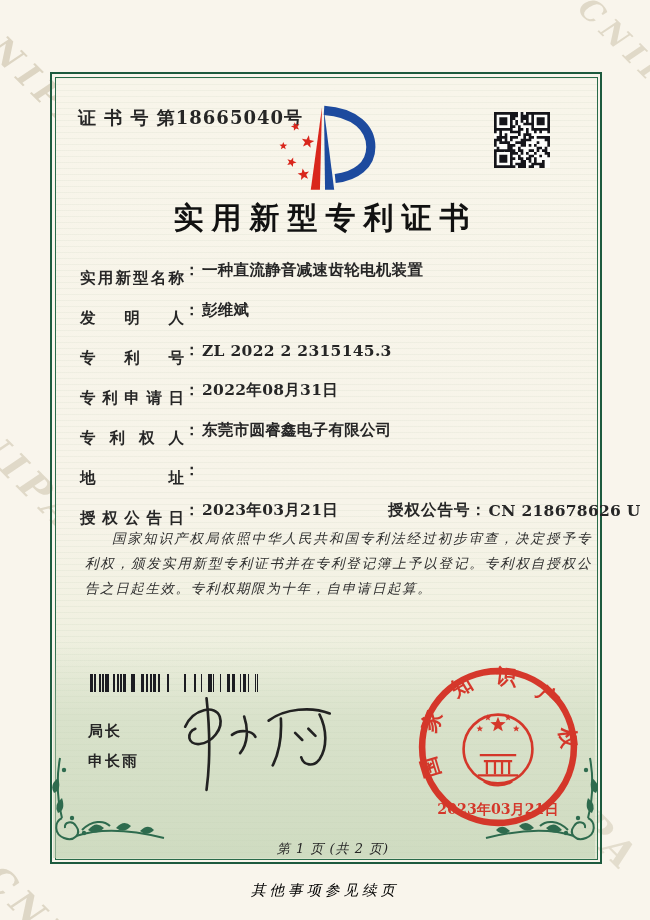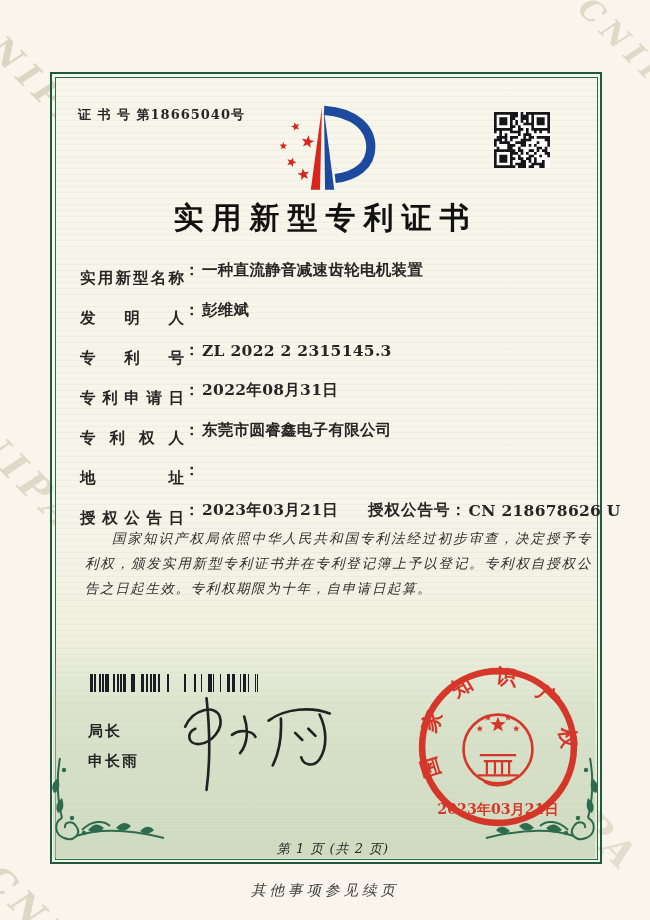--- a/index.html
+++ b/index.html
@@ -28,48 +28,48 @@
       repeating-linear-gradient(180deg, rgba(150,175,145,0.09) 0 1px, rgba(0,0,0,0) 1px 6px),
       linear-gradient(180deg,#f8f5ea 0%,#f7f4e9 55%,#f2f1e2 68%,#e7ecd9 82%,#e0e8d3 100%);
   }
   .band{
     position:absolute;left:53px;top:640px;width:542px;height:218px;z-index:2;
     background:linear-gradient(180deg, rgba(205,218,190,0) 0%, rgba(201,214,186,0.45) 35%, rgba(196,211,181,0.6) 100%);
     pointer-events:none;
   }
   
   .content{position:absolute;inset:0;z-index:3;}
-  .cert-no{position:absolute;left:78px;top:106px;font-size:13px;font-weight:600;letter-spacing:1px;}
+  .cert-no{position:absolute;left:78px;top:106px;font-size:18px;font-weight:600;letter-spacing:1px;}
   .logo{position:absolute;left:266px;top:104px;width:114px;height:90px;}
   .qr{position:absolute;left:494px;top:112px;width:56px;height:56px;background:#fdfdfb;}
   .title{
     position:absolute;left:0;right:7px;top:198px;text-align:center;
     font-size:30px;font-weight:bold;letter-spacing:8px;text-indent:8px;color:#111;
   }
   .fields{position:absolute;left:80px;top:250px;width:510px;}
   .frow{height:40px;display:flex;align-items:center;font-size:15.5px;font-weight:600;white-space:nowrap;}
   .flabel{display:inline-block;width:104px;text-align:justify;text-align-last:justify;flex:0 0 104px;margin-top:16px;}
   .fcolon{flex:0 0 18px;}
   .fvalue{letter-spacing:0.3px;}
-  .gz-label{margin-left:30px;letter-spacing:1px;}
+  .gz-label{margin-left:50px;letter-spacing:1px;}
   .paras{
     position:absolute;left:80px;top:526px;width:512px;
     font-size:13.5px;font-style:italic;line-height:1.85;letter-spacing:1.6px;
     color:#2e2e2e;text-align:justify;
   }
   .paras p{margin:0 0 6px 5px;text-indent:2em;}
   .barcode{position:absolute;left:90px;top:674px;width:172px;height:18px;}
   .signer{position:absolute;left:88px;top:724px;font-size:15px;font-weight:700;letter-spacing:2px;line-height:1;}
   .signer div{margin-bottom:15px;}
   .signature{position:absolute;left:158px;top:686px;width:205px;height:112px;}
   .seal{position:absolute;left:413px;top:662px;width:170px;height:170px;opacity:0.93;mix-blend-mode:multiply;}
   .page-no{position:absolute;left:16px;right:0;top:840px;text-align:center;font-size:13px;letter-spacing:1px;z-index:3;font-style:italic;}
   .footer-note{
     position:absolute;left:0;right:0;top:881px;text-align:center;
-    font-size:14.5px;font-style:italic;letter-spacing:4px;color:#404040;z-index:3;
+    font-size:14.5px;font-style:italic;letter-spacing:4px;color:#000000;z-index:3;
   }
   .flourish{position:absolute;bottom:74px;width:115px;height:90px;z-index:3;}
   .flourish.left{left:52px;}
   .flourish.right{right:52px;transform:scaleX(-1);}
 </style>
 </head>
 <body>
 
 <div class="page">
 

